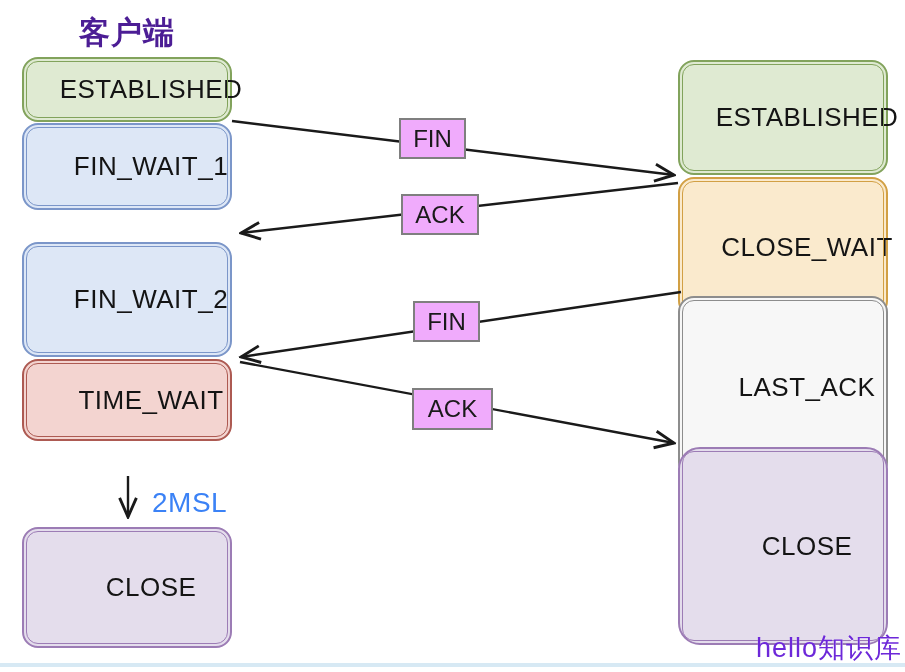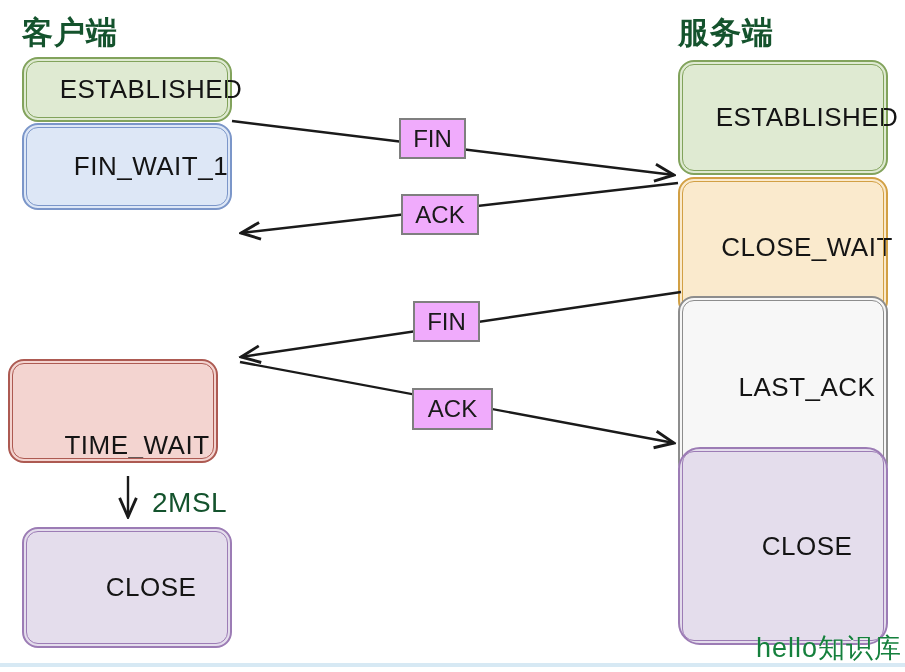--- a/index.html
+++ b/index.html
@@ -1,22 +1,22 @@
 <!DOCTYPE html>
 <html><head>
 <meta charset="utf-8">
 <style>
   html,body{margin:0;padding:0;background:#fff;}
   .canvas{
     position:relative;width:905px;height:672px;background:#ffffff;overflow:hidden;
     font-family:"Liberation Sans","DejaVu Sans",sans-serif;color:#111;
   }
   .col-title{
-    position:absolute;width:210px;
-    font-size:31px;font-weight:bold;color:#14532d;letter-spacing:1px;
+    position:absolute;width:210px;text-align:center;
+    font-size:31px;font-weight:bold;color:#4c1d95;letter-spacing:1px;
   }
   .state{
     position:absolute;width:210px;border-radius:16px;
     border:2.5px solid var(--bc);background:var(--bg);
     display:flex;align-items:center;justify-content:center;
     box-sizing:border-box;
     padding-left:48px;
   }
   .state::before{
     content:"";position:absolute;inset:2px;border:1.5px solid var(--bc);
@@ -29,45 +29,47 @@
   .purple{--bc:#9c7cb5;--bg:#e4ddec;}
   .orange{--bc:#d2a044;--bg:#faeacd;}
   .gray  {--bc:#8d8d8d;--bg:#f7f7f7;}
   .arrows{position:absolute;left:0;top:0;z-index:2;}
   .msg{
     position:absolute;z-index:3;background:#f0abfc;border:2px solid #7f7f7f;
     display:flex;align-items:center;justify-content:center;
     font-size:24px;color:#1a1a1a;box-sizing:border-box;
   }
   .timer{
-    position:absolute;z-index:3;font-size:28px;color:#14532d;letter-spacing:0.5px;
+    position:absolute;z-index:3;font-size:28px;color:#3b82f6;letter-spacing:0.5px;
   }
   .watermark{
-    position:absolute;z-index:4;font-size:27px;color:#15803d;
+    position:absolute;z-index:4;font-size:27px;color:#6d28d9;
     text-shadow:0 1px 0 #ffffff;letter-spacing:1px;
   }
   .bottom-strip{
     position:absolute;left:0;top:663px;width:905px;height:4px;background:#d7e9f4;
   }
 </style>
 </head>
 <body>
 
 <div class="canvas">
 
   <div class="col-title" style="left:22px;top:12px;">客户端</div>
-  <div class="col-title" style="left:678px;top:12px;">服务端</div>
 
   <div class="state green" style="left:22px;top:57px;height:65px;">
     <span class="lbl">ESTABLISHED</span>
   </div>
   <div class="state blue" style="left:22px;top:123px;height:87px;">
     <span class="lbl">FIN_WAIT_1</span>
   </div>
-  <div class="state red" style="left:8px;top:359px;height:104px;align-items:flex-end;">
+  <div class="state blue" style="left:22px;top:242px;height:115px;">
+    <span class="lbl">FIN_WAIT_2</span>
+  </div>
+  <div class="state red" style="left:22px;top:359px;height:82px;">
     <span class="lbl">TIME_WAIT</span>
   </div>
   <div class="state purple" style="left:22px;top:527px;height:121px;">
     <span class="lbl">CLOSE</span>
   </div>
 
   <div class="state green" style="left:678px;top:60px;height:115px;">
     <span class="lbl">ESTABLISHED</span>
   </div>
   <div class="state orange" style="left:678px;top:177px;height:140px;">

